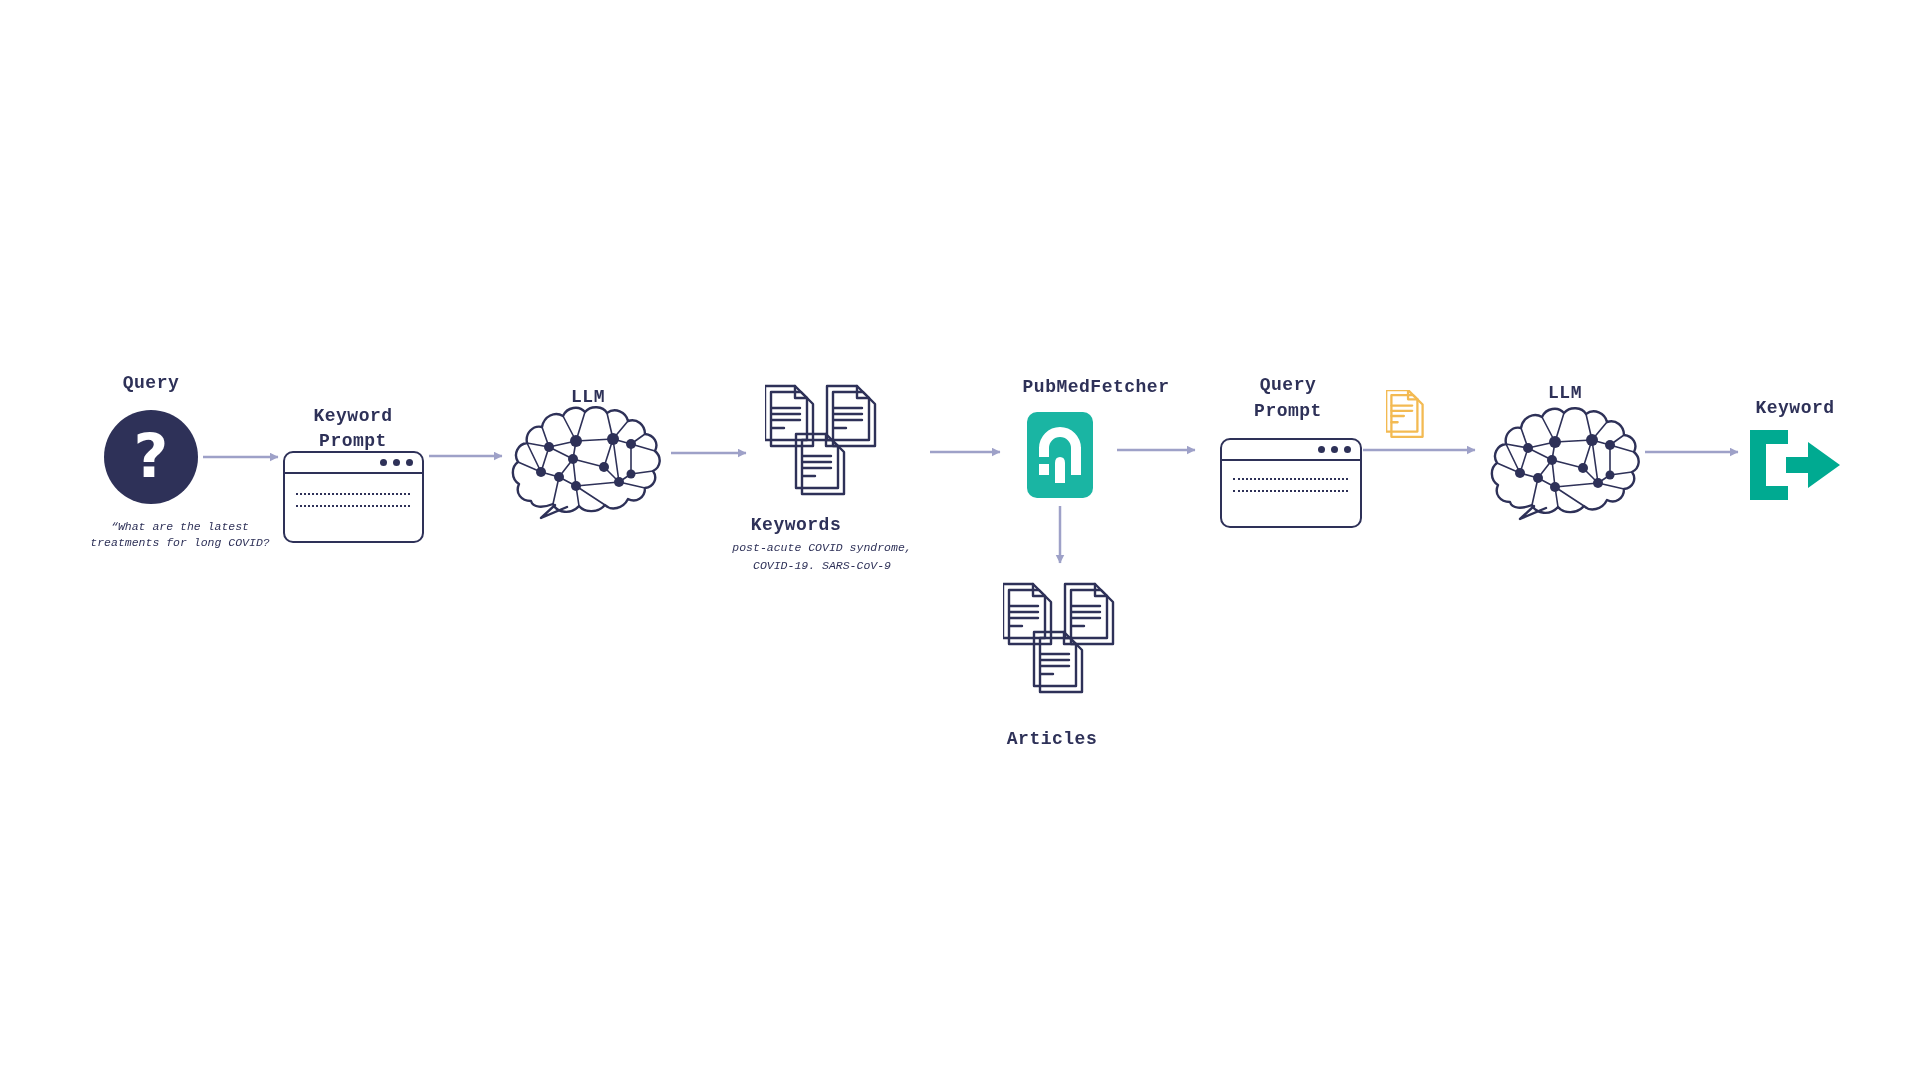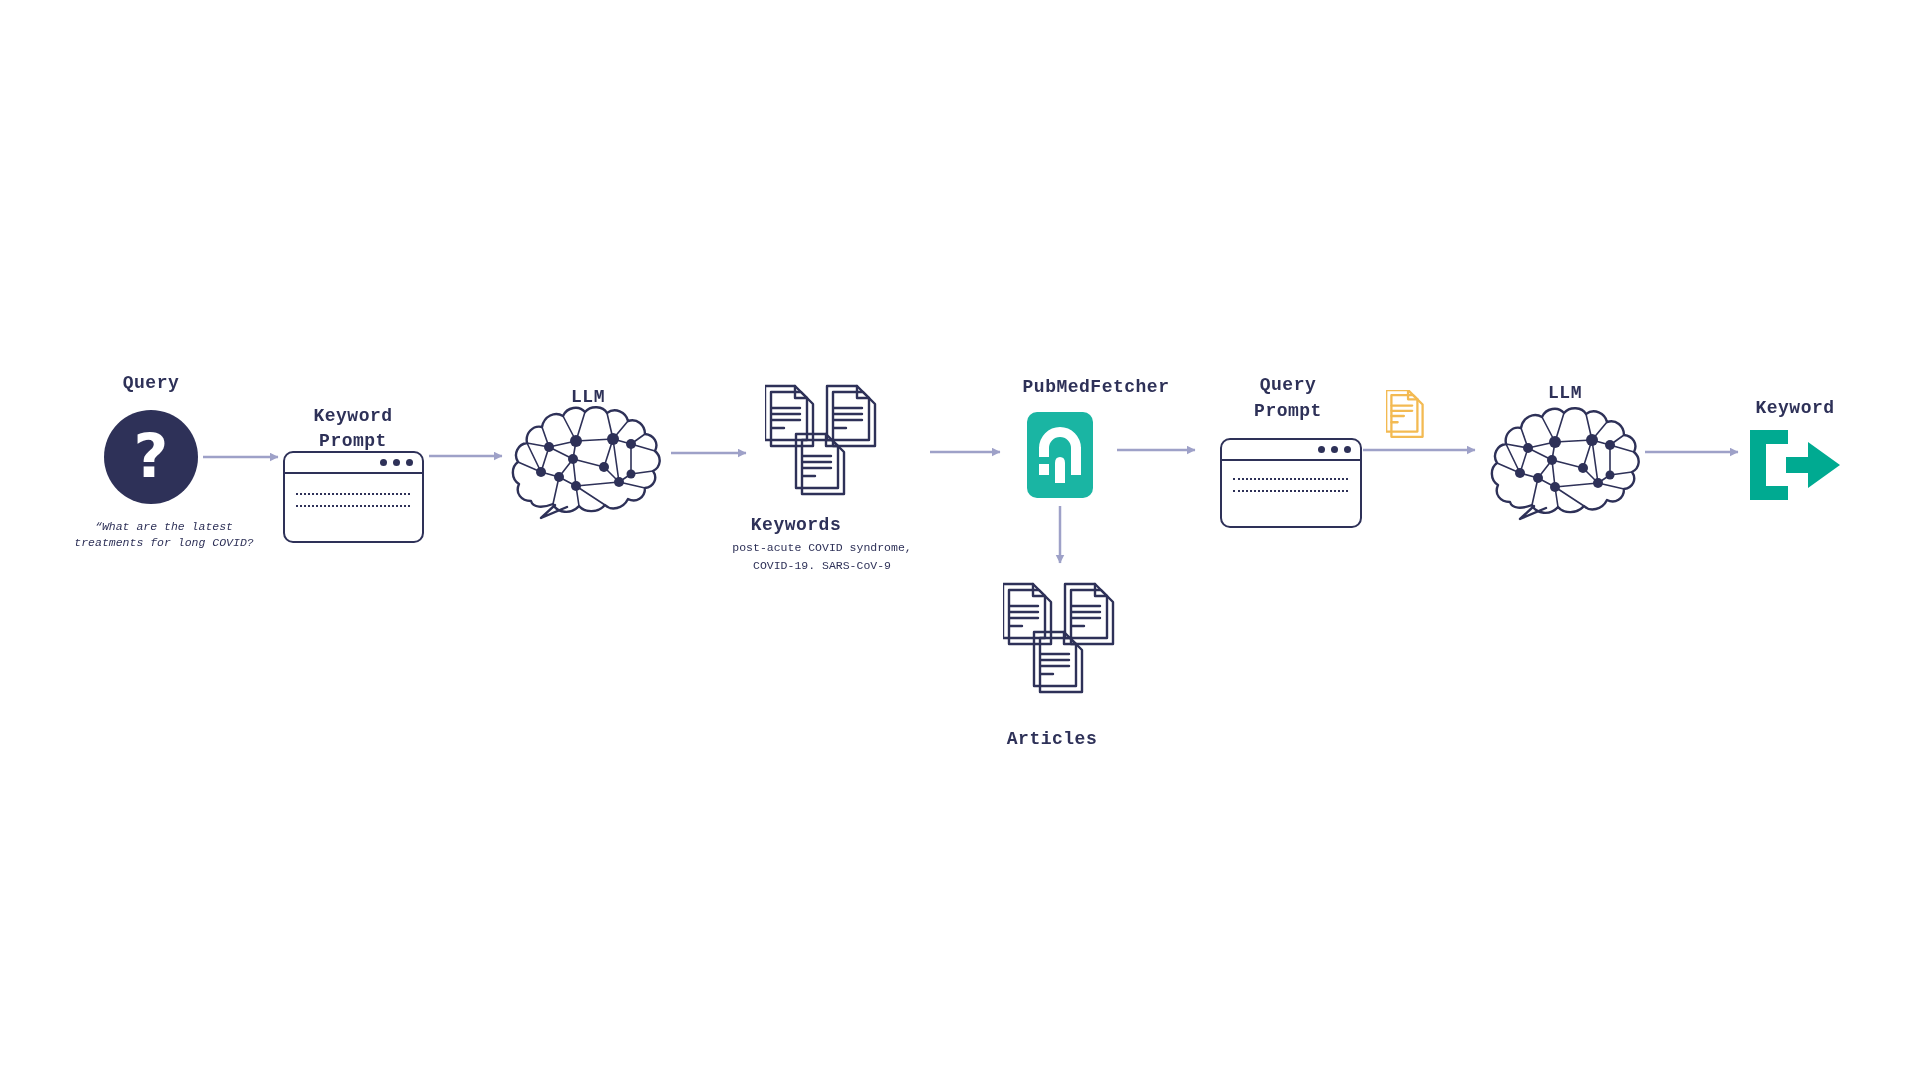--- a/index.html
+++ b/index.html
@@ -6,22 +6,22 @@
   .canvas{position:relative;width:1920px;height:844px;background:#ffffff;overflow:hidden;
           font-family:"Liberation Mono",monospace;color:#2e3158;}
   .overlay{position:absolute;left:0;top:0;width:1920px;height:1080px;pointer-events:none;}
   .abs{position:absolute;}
   .label{position:absolute;transform:translateX(-50%);font-weight:700;font-size:18px;line-height:25px;
          letter-spacing:.5px;text-align:center;white-space:nowrap;}
   .label div{white-space:nowrap;}
   .lh26 div{line-height:26px;}
   .sub{position:absolute;transform:translateX(-50%);font-size:11.5px;font-weight:400;text-align:center;}
   .sub div{white-space:nowrap;line-height:16px;}
-  .lh18 div{line-height:18px;}
-  .italic{font-style:italic;}
+  .lh18 div{line-height:18px;font-style:italic;}
+  .italic{font-style:italic;margin-left:16px;}
   .qcircle{position:absolute;left:104px;top:410px;width:94px;height:94px;border-radius:50%;background:#2e3158;
            display:flex;align-items:center;justify-content:center;}
   .qmark{font-family:"DejaVu Sans",sans-serif;font-weight:bold;font-size:60px;color:#ffffff;line-height:1;margin-top:-3px;}
   .window{position:absolute;border:2.5px solid #2e3158;border-radius:10px;background:#ffffff;box-sizing:border-box;}
   .winbar{height:19px;border-bottom:2.5px solid #2e3158;display:flex;justify-content:flex-end;align-items:center;
           gap:6px;padding-right:9px;}
   .winbar i{width:7px;height:7px;border-radius:50%;background:#2e3158;display:block;}
   .dotline{position:absolute;left:11px;right:12px;border-top:2px dotted #2e3158;}
 </style>
 </head>

